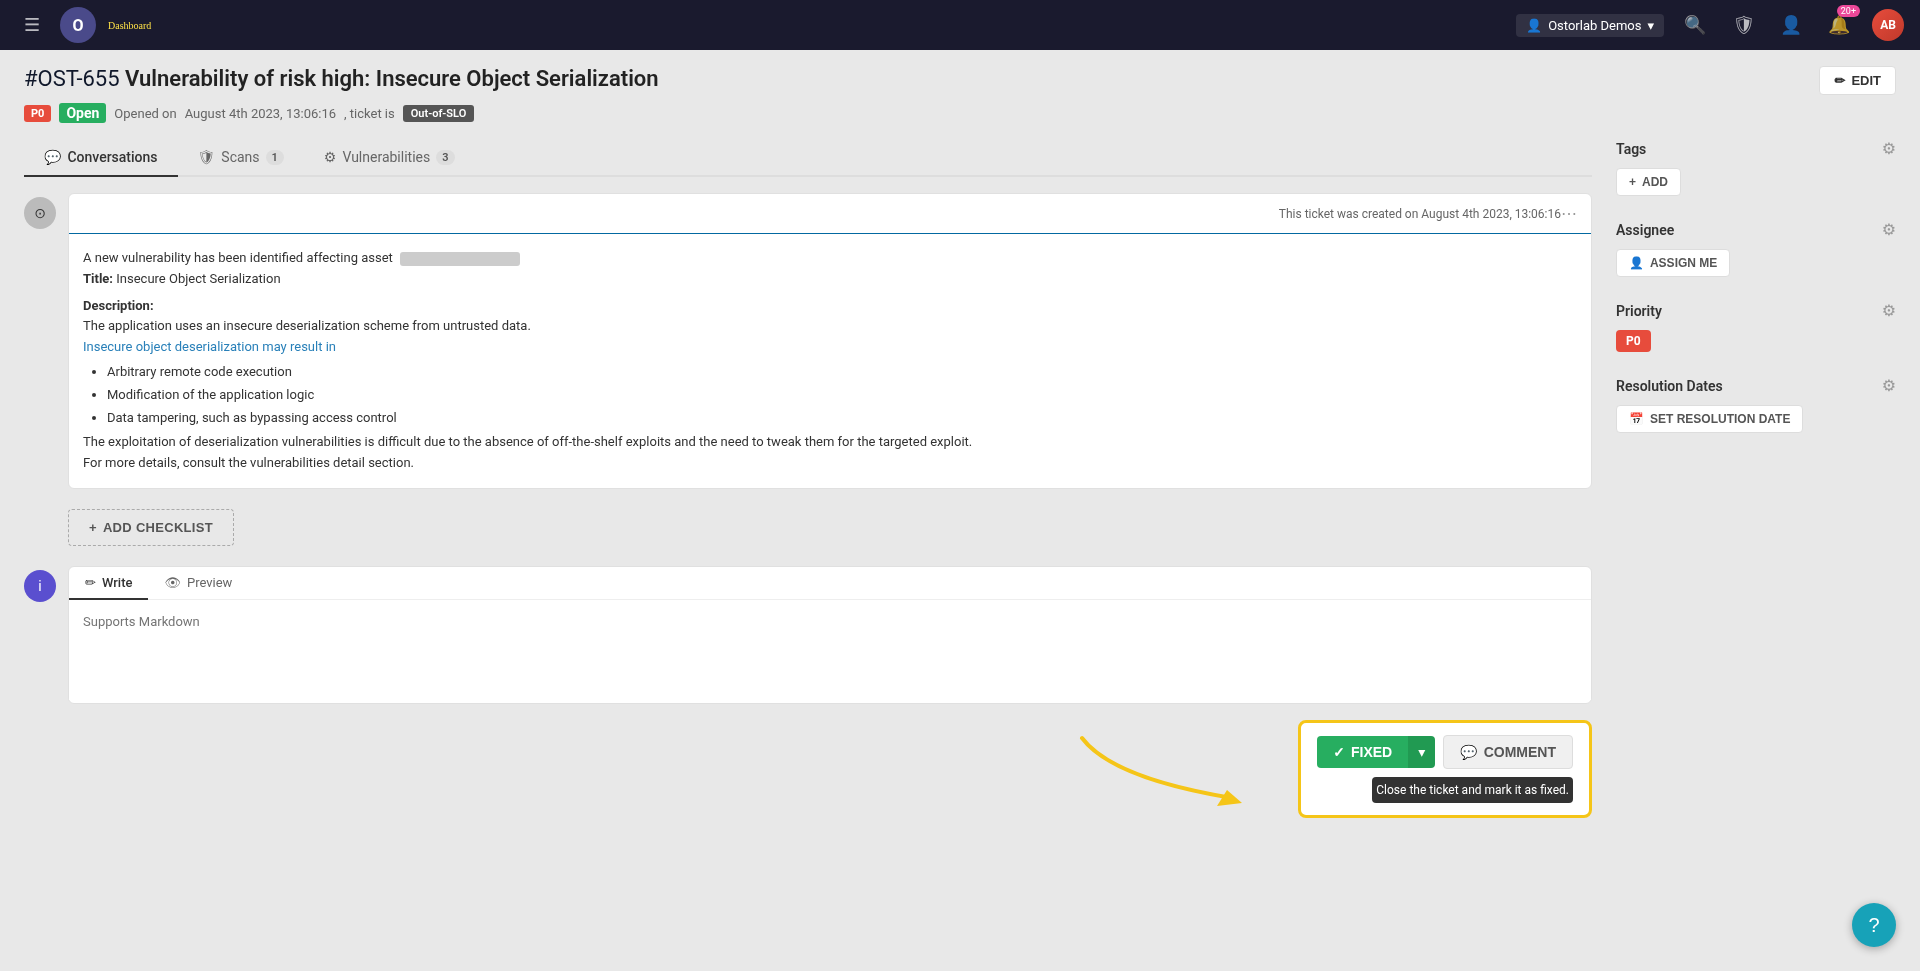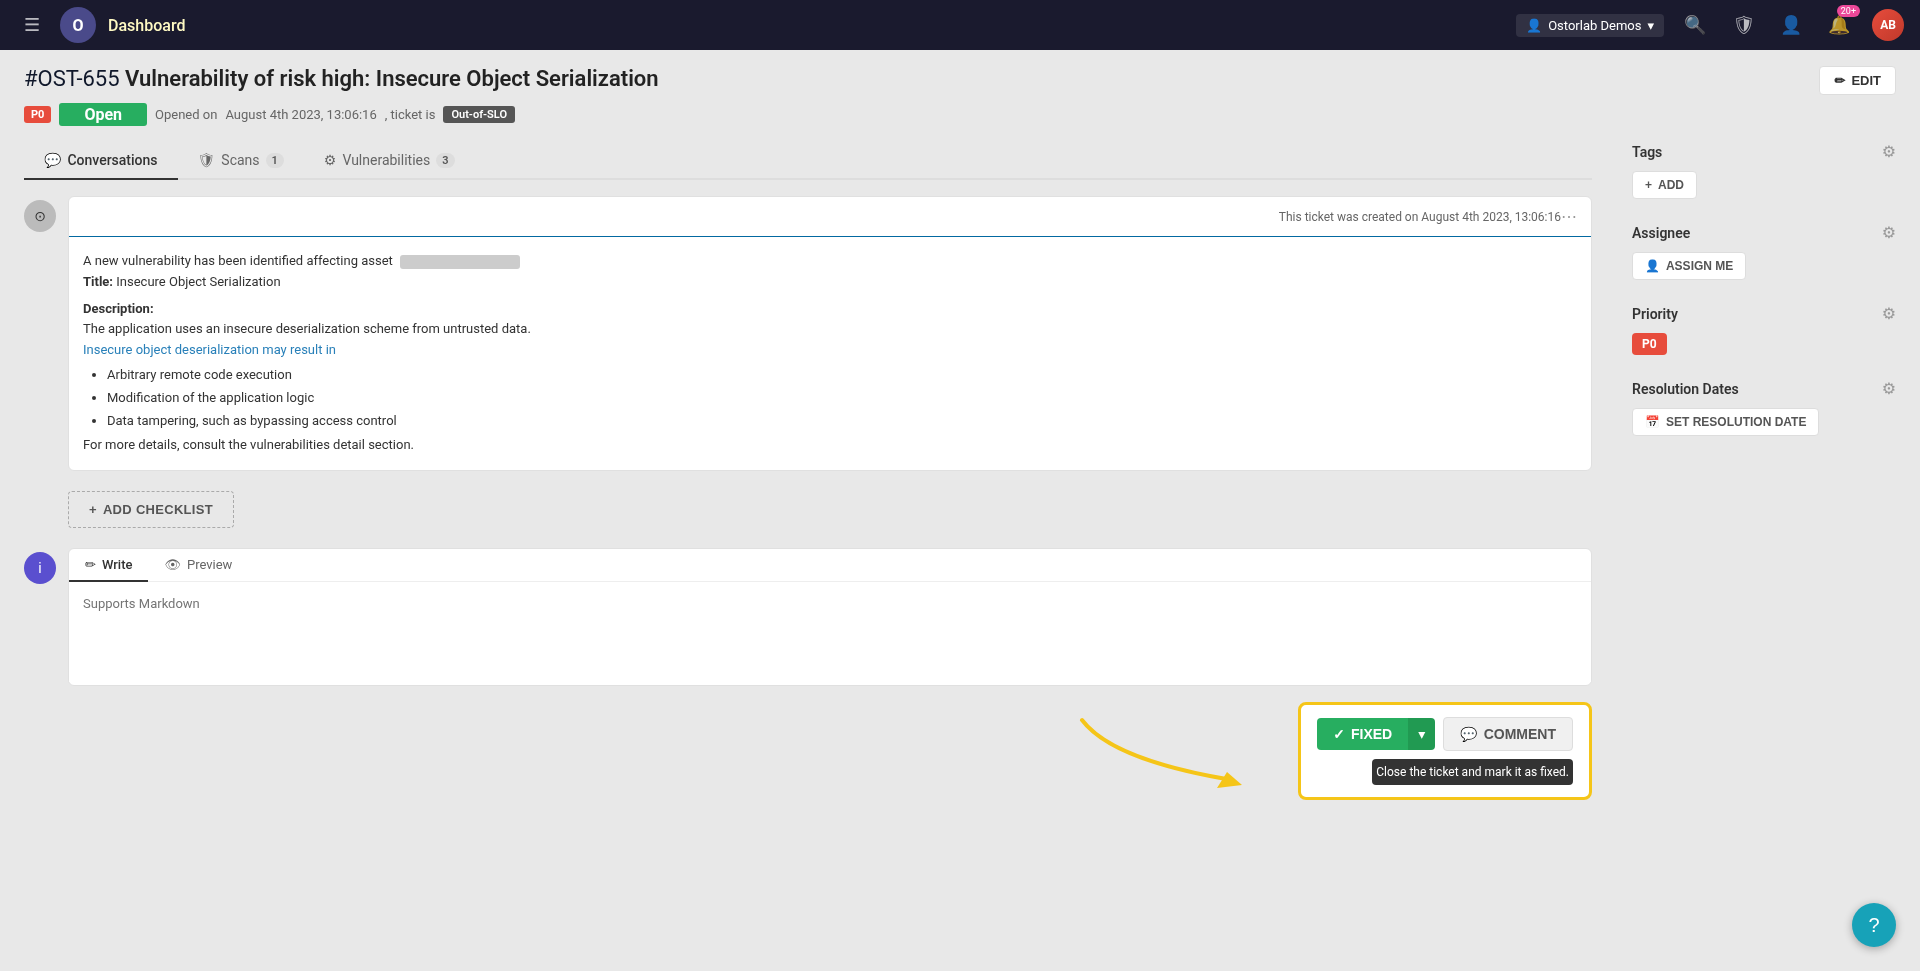--- a/index.html
+++ b/index.html
@@ -38,23 +38,24 @@
       border-radius: 50%;
       background: #4a4a8a;
       display: flex;
       align-items: center;
       justify-content: center;
       color: white;
       font-size: 16px;
       font-weight: bold;
     }
     .navbar-title {
-      color: #fef9c3;
-      font-size: 16px;
+      color: #fde047;
+      font-size: 10px;
       font-weight: 500;
+      font-family: Liberation Serif, serif;
     }
     .navbar-right {
       display: flex;
       align-items: center;
       gap: 16px;
     }
     .org-selector {
       display: flex;
       align-items: center;
       gap: 6px;
@@ -157,23 +158,23 @@
       background: #e74c3c;
       color: white;
       font-size: 11px;
       font-weight: 700;
       padding: 2px 7px;
       border-radius: 3px;
     }
     .badge-open {
       background: #27ae60;
       color: white;
-      font-size: 16px;
+      font-size: 14px;
       font-weight: 700;
-      padding: 2px 25px;
+      padding: 2px 7px;
       border-radius: 3px;
     }
     .badge-slo {
       background: #555;
       color: white;
       font-size: 11px;
       font-weight: 600;
       padding: 2px 8px;
       border-radius: 3px;
     }
@@ -422,21 +423,20 @@
       white-space: nowrap;
     }
 
     
     .right-panel {
       width: 280px;
       flex-shrink: 0;
     }
     .right-section {
       margin-bottom: 24px;
-      margin-left: 16px;
     }
     .right-section-header {
       display: flex;
       justify-content: space-between;
       align-items: center;
       margin-bottom: 10px;
     }
     .right-section-title {
       font-size: 14px;
       font-weight: 600;
@@ -613,20 +613,21 @@
             <p>
               <span class="desc-label">Description:</span>
             </p>
             <p>The application uses an insecure deserialization scheme from untrusted data.</p>
             <p class="blue-text">Insecure object deserialization may result in</p>
             <ul>
               <li>Arbitrary remote code execution</li>
               <li>Modification of the application logic</li>
               <li>Data tampering, such as bypassing access control</li>
             </ul>
+            <p>The exploitation of deserialization vulnerabilities is difficult due to the absence of off-the-shelf exploits and the need to tweak them for the targeted exploit.</p>
             <p>For more details, consult the vulnerabilities detail section.</p>
           </div>
         </div>
       </div>
 
       <div style="padding-left: 44px;">
         <button class="add-checklist-btn">
           <span>+</span>
           <span>ADD CHECKLIST</span>
         </button>

